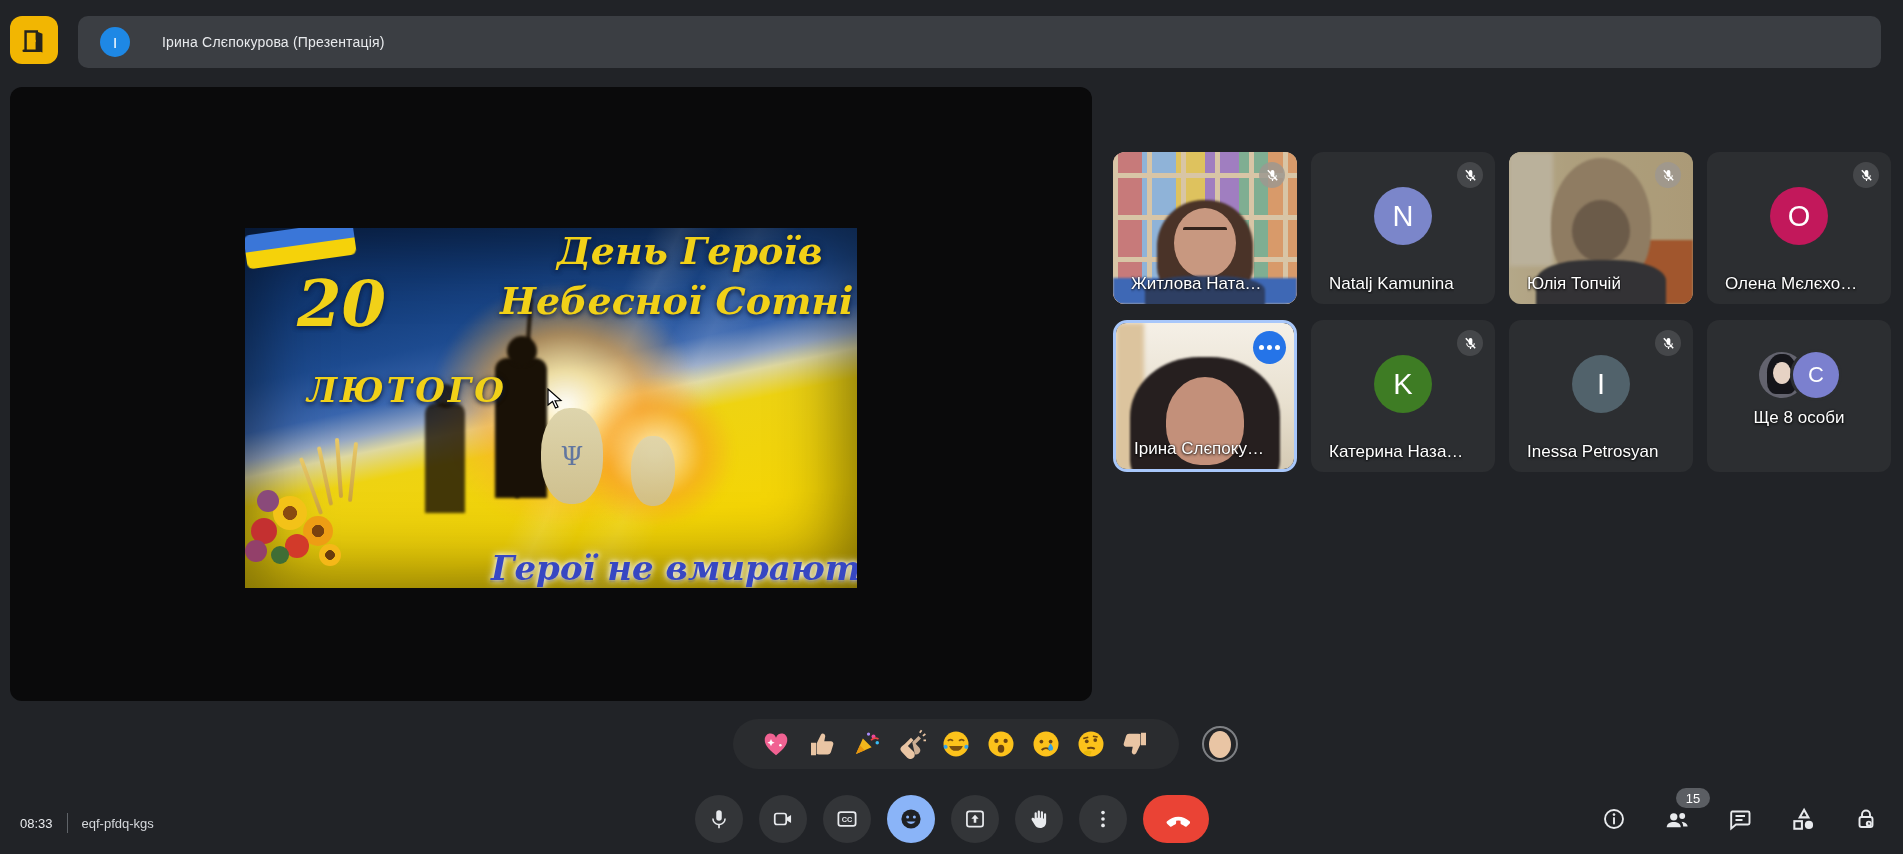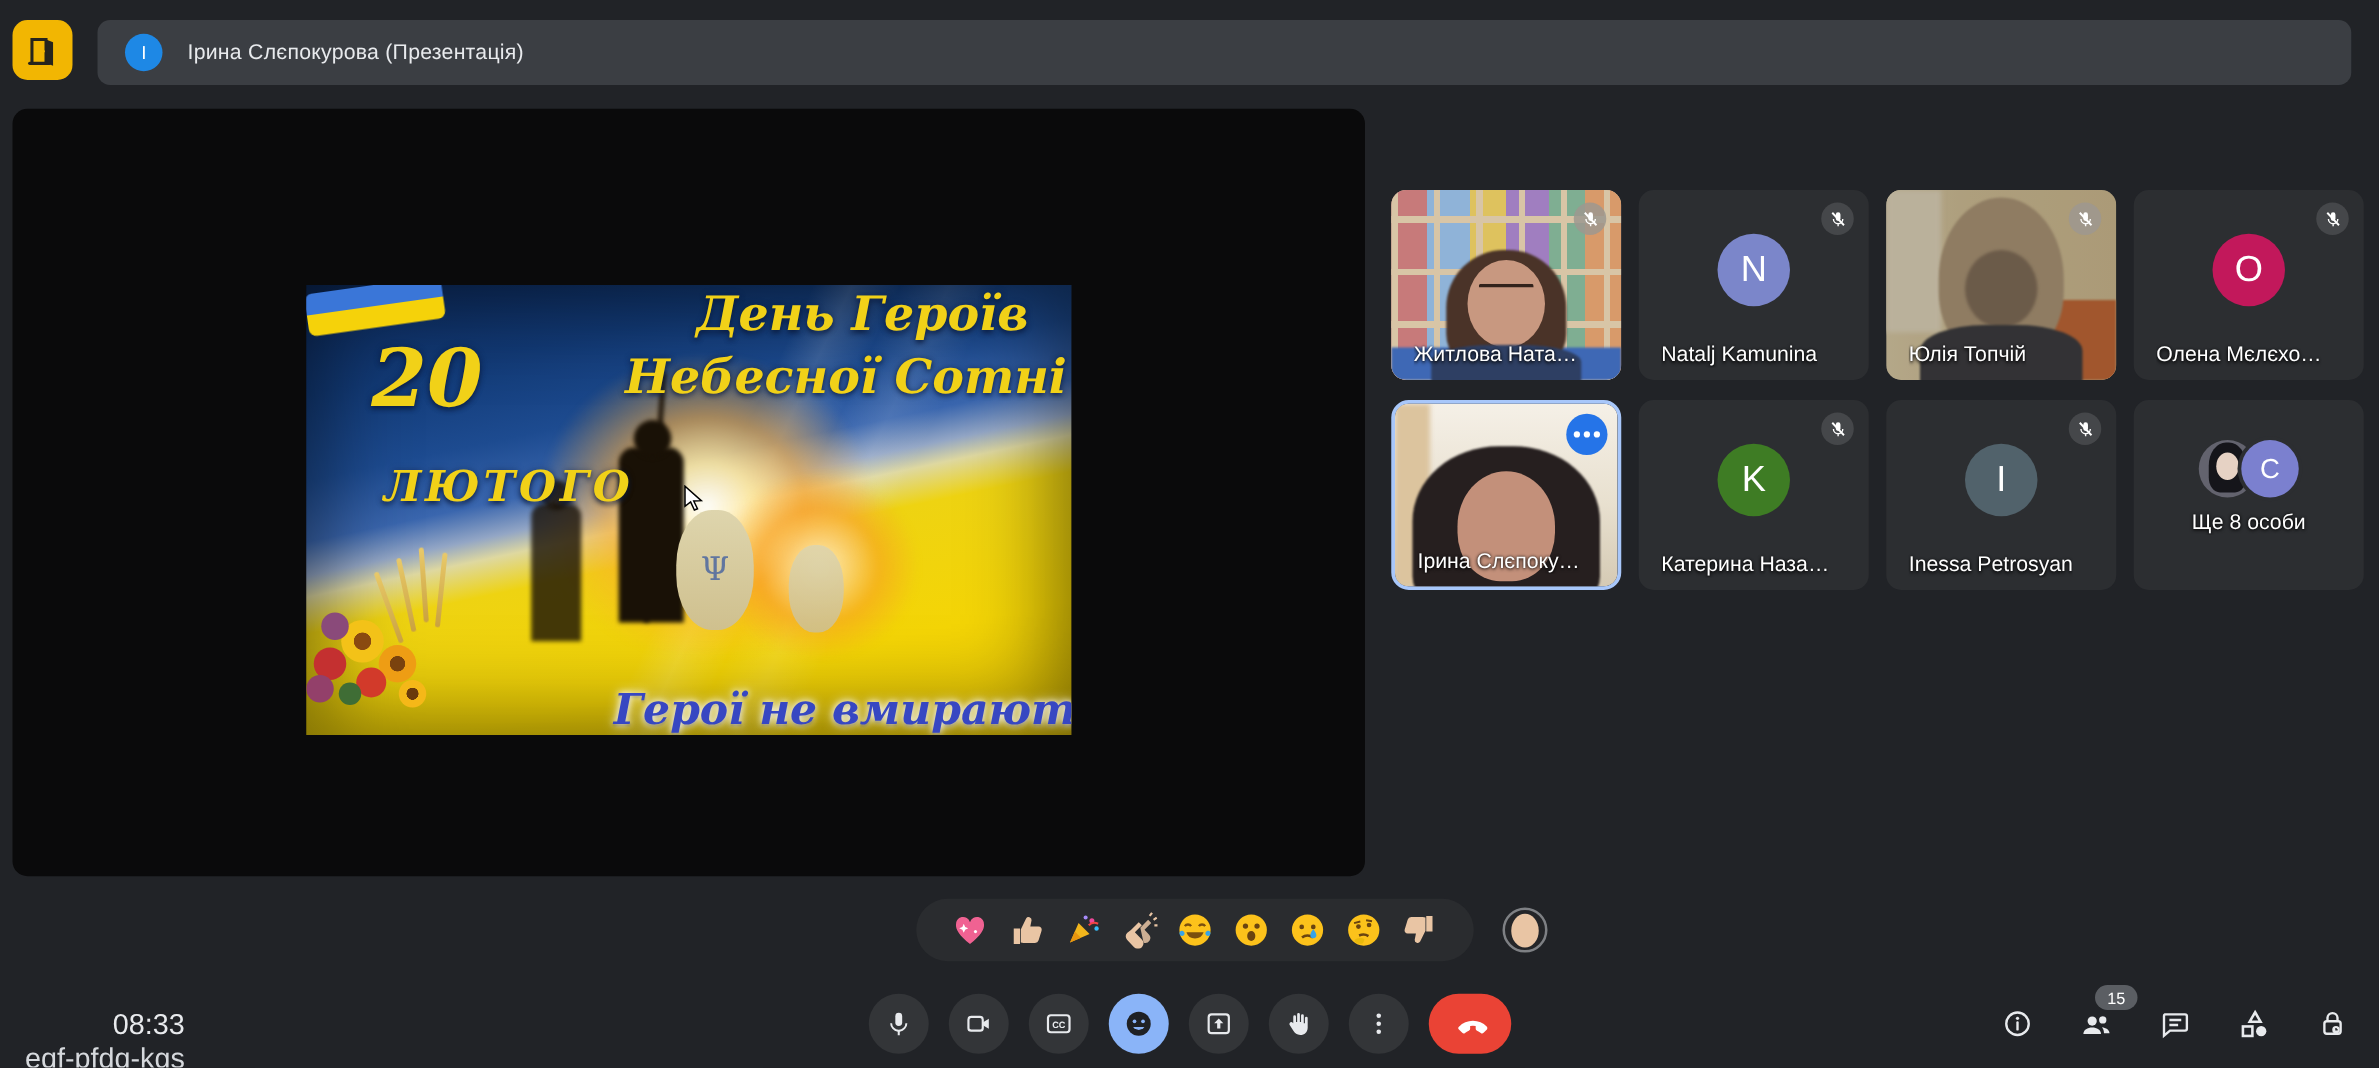--- a/index.html
+++ b/index.html
@@ -7,21 +7,21 @@
   .abs{position:absolute;}
   #stage{position:relative;width:1903px;height:854px;background:#212327;}
 
   
   #logo{left:10px;top:16px;width:48px;height:48px;border-radius:12px;background:#f2b602;
     display:flex;align-items:center;justify-content:center;}
   #title-pill{left:78px;top:16px;width:1803px;height:52px;background:#3b3e43;border-radius:10px;
     display:flex;align-items:center;padding-left:22px;box-sizing:border-box;}
   #title-avatar{width:30px;height:30px;border-radius:50%;background:#1e88e5;color:#fff;
     display:flex;align-items:center;justify-content:center;font-size:15px;font-weight:500;}
-  #title-text{margin-left:20px;color:#e8eaed;font-size:17px;font-weight:500;letter-spacing:.2px;}
+  #title-text{margin-left:32px;color:#e8eaed;font-size:14px;font-weight:500;letter-spacing:.2px;}
 
   
   #present-area{left:10px;top:87px;width:1082px;height:614px;background:#0a0a0b;border-radius:12px;overflow:hidden;}
   #slide{position:absolute;left:235px;top:141px;width:612px;height:360px;overflow:hidden;
     background:
       linear-gradient(115deg, rgba(255,255,255,0) 52%, rgba(255,255,255,.14) 56%, rgba(255,255,255,0) 61%, rgba(255,255,255,.10) 66%, rgba(255,255,255,0) 71%),
       linear-gradient(168deg,#0c2a5c 0%,#123a76 18%,#1d4b90 32%,#3a66ae 42%,#93a6c5 47.5%,#ded8a0 51%,#eed312 57%,#f4d506 78%,#e3c305 100%);
     box-shadow:inset 0 0 70px 12px rgba(0,0,0,.5);}
   .glow1{left:185px;top:55px;width:270px;height:245px;border-radius:50%;
     background:radial-gradient(closest-side,rgba(255,255,255,.95) 0%,rgba(255,233,160,.9) 28%,rgba(252,170,48,.6) 58%,rgba(250,140,30,0) 100%);filter:blur(3px);}
@@ -137,21 +137,21 @@
 
   
   #reactions{left:733px;top:719px;width:446px;height:50px;border-radius:26px;background:#2a2c2f;
     display:flex;align-items:center;justify-content:space-between;padding:0 26px;box-sizing:border-box;}
   .rx{width:34px;height:34px;display:flex;align-items:center;justify-content:center;}
   #skin-btn{left:1202px;top:726px;width:36px;height:36px;border-radius:50%;background:#242528;
     border:2px solid #7e8084;box-sizing:border-box;display:flex;align-items:center;justify-content:center;}
   #skin-btn i{display:block;width:22px;height:27px;border-radius:50%;background:#e9c5a4;}
 
   
-  #meet-info{left:20px;top:806px;height:34px;display:flex;align-items:flex-end;color:#e8eaed;font-size:23px;flex-direction:column;}
+  #meet-info{left:20px;top:806px;height:34px;display:flex;align-items:center;color:#e8eaed;font-size:13px;}
   #meet-info .sep{width:1px;height:20px;background:#5f6368;margin:0 14px;}
   #meet-info .code{color:#d5d8dc;}
   #controls{left:0;top:794px;width:1903px;height:50px;display:flex;align-items:center;justify-content:center;gap:16px;}
   .ctl{width:48px;height:48px;border-radius:50%;background:#333538;display:flex;align-items:center;justify-content:center;}
   .ctl.active{background:#8ab4f8;}
   .ctl.end{width:66px;border-radius:26px;background:#ea4335;}
   #right-controls{right:24px;top:794px;height:50px;display:flex;align-items:center;gap:37px;}
   .rctl{position:relative;width:26px;height:26px;display:flex;align-items:center;justify-content:center;}
   #count-badge{position:absolute;top:-18px;left:12px;min-width:20px;height:20px;padding:0 7px;border-radius:11px;
     background:#5b5e63;color:#fff;font-size:13px;font-weight:500;display:flex;align-items:center;justify-content:center;}

